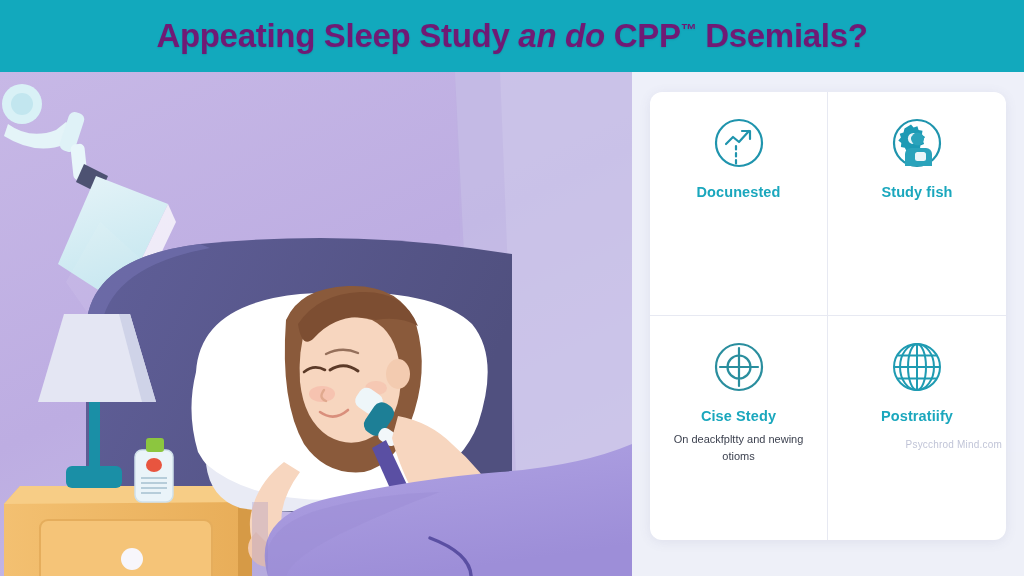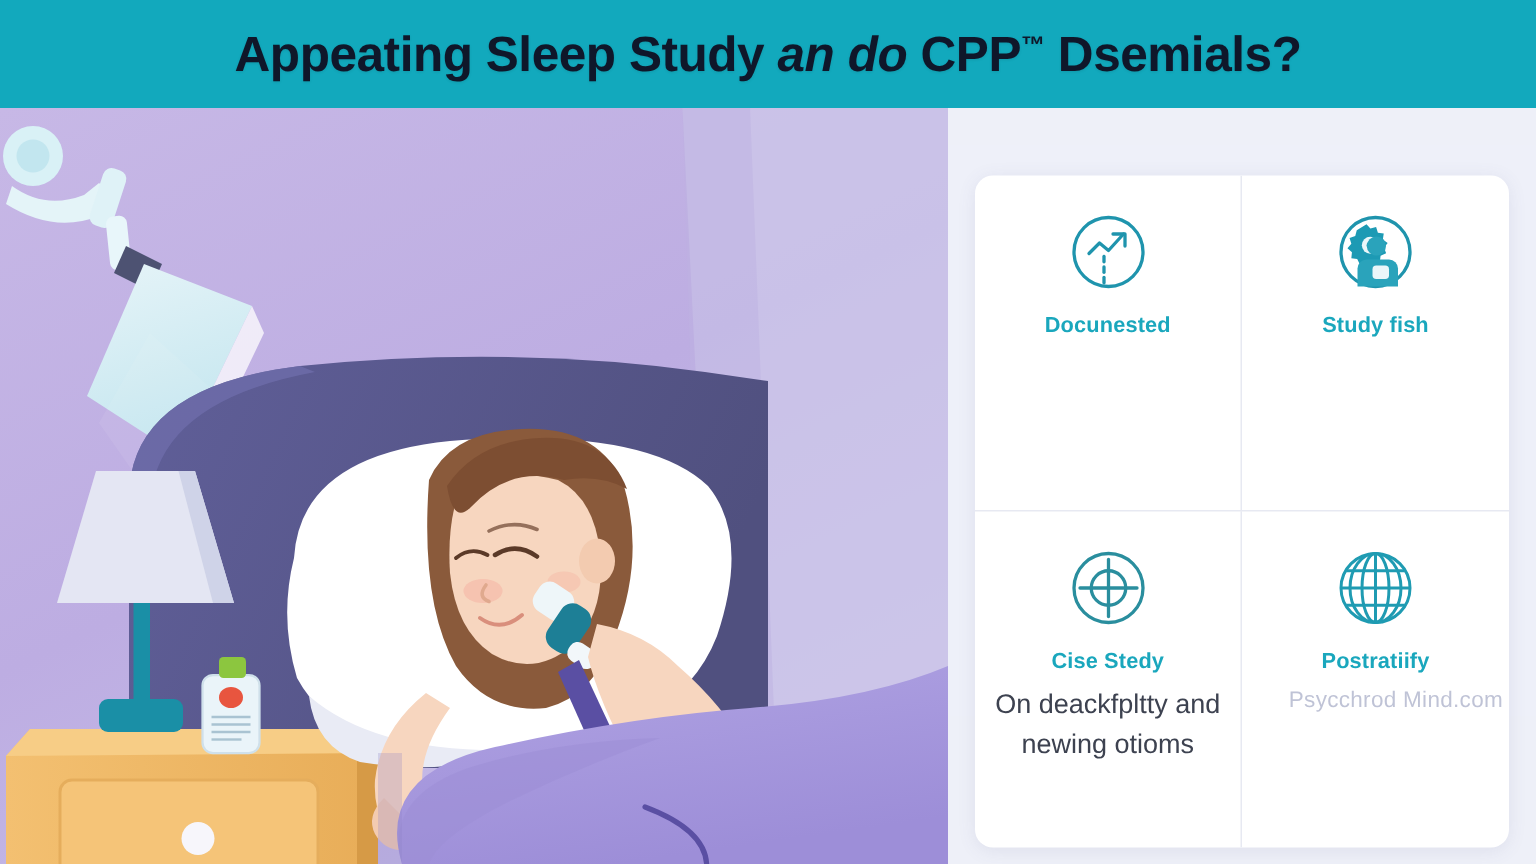--- a/index.html
+++ b/index.html
@@ -14,21 +14,21 @@
   }
 
   
   .header {
     position:absolute; left:0; top:0; width:1024px; height:72px;
     background:#12a9bd;
     display:flex; align-items:center; justify-content:center;
     z-index:40;
   }
   .header-title {
-    color:#0f172a;
+    color:#701a75;
     font-size:33px;
     font-weight:700;
     letter-spacing:-0.3px;
     white-space:nowrap;
     text-shadow:0 1px 2px rgba(0,0,0,0.10);
   }
   .header-title .ital { font-style:italic; font-weight:600; }
   .header-title .tm { font-size:16px; vertical-align:super; font-weight:700; }
 
   
@@ -37,21 +37,20 @@
     overflow:hidden;
     background:linear-gradient(160deg,#c3b4e4 0%,#b9a9e0 42%,#c9c3e8 100%);
   }
   .illo svg { display:block; width:632px; height:504px; }
 
   
   .panel {
     position:absolute; left:632px; top:72px; width:392px; height:380px;
     background:#eef0f9;
     padding:20px 18px 14px 18px;
-    margin-top:25px;
   }
   .card-grid {
     position:relative;
     width:356px; height:448px;
     background:#ffffff;
     border-radius:12px;
     box-shadow:0 2px 12px rgba(90,90,140,0.10);
     display:grid;
     grid-template-columns:1fr 1fr;
     grid-template-rows:1fr 1fr;
@@ -80,26 +79,26 @@
     margin-bottom:7px;
     letter-spacing:0.1px;
   }
   .cell-body {
     color:#3d4250;
     font-size:12.2px;
     line-height:1.52;
     text-align:center;
     max-width:160px;
   }
-  .cell-body.short { font-size:18px; }
+  .cell-body.short { font-size:11px; }
 
   .watermark {
     position:absolute;
     right:22px; bottom:2px;
-    font-size:15px;
+    font-size:10px;
     color:#b9bdd2;
     letter-spacing:0.2px;
     filter:blur(0.35px);
     opacity:0.9;
   }
 </style>
 </head>
 <body>
 
 <div id="infographic">

